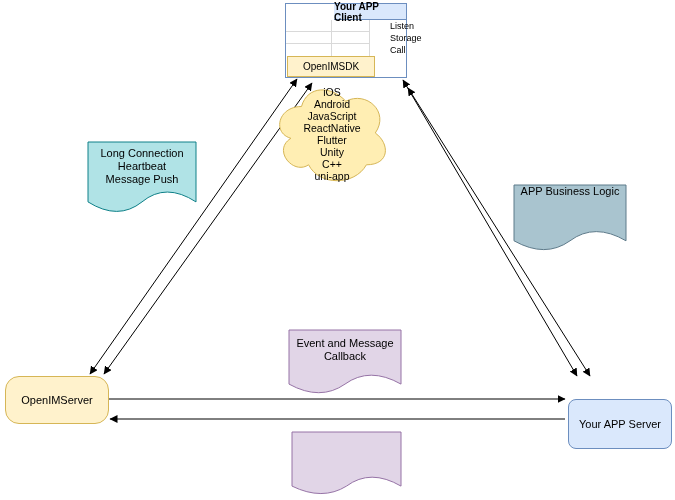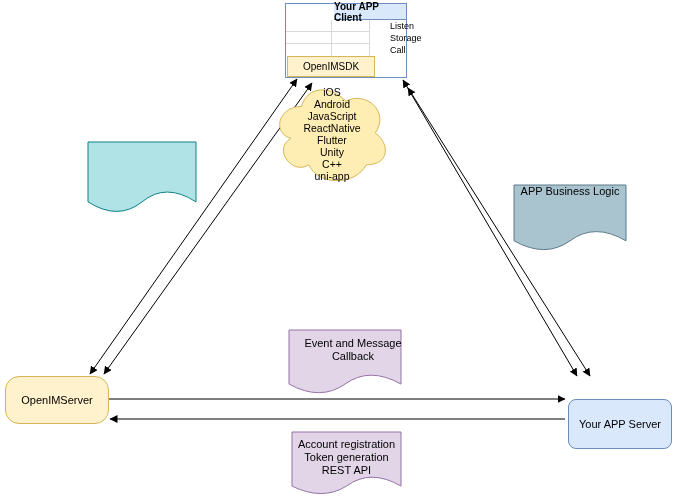--- a/index.html
+++ b/index.html
@@ -51,26 +51,26 @@
 
   <div class="label cloud-text">iOS
 Android
 JavaScript
 ReactNative
 Flutter
 Unity
 C++
 uni-app</div>
 
+  <div class="label" style="left:88px;top:147px;width:108px;">Long Connection
+Heartbeat
+Message Push</div>
   <div class="label" style="left:514px;top:185px;width:112px;">APP Business Logic</div>
-  <div class="label" style="left:289px;top:337px;width:112px;padding-left:8px;">Event and Message
+  <div class="label" style="left:289px;top:337px;width:112px;">Event and Message
 Callback</div>
-  <div class="label" style="left:292px;top:438px;width:109px;">Account registration
-Token generation
-REST API</div>
 
   <div class="client">
     <div class="client-header">Your APP Client</div>
     <div class="client-body">
       <div class="grid-v" style="left:45px;top:0;height:36px;"></div>
       <div class="grid-v" style="left:83px;top:0;height:36px;"></div>
       <div class="grid-h" style="left:0;top:11px;width:84px;"></div>
       <div class="grid-h" style="left:0;top:23px;width:84px;"></div>
       <div class="client-row-label" style="top:0;">Listen</div>
       <div class="client-row-label" style="top:12px;">Storage</div>

